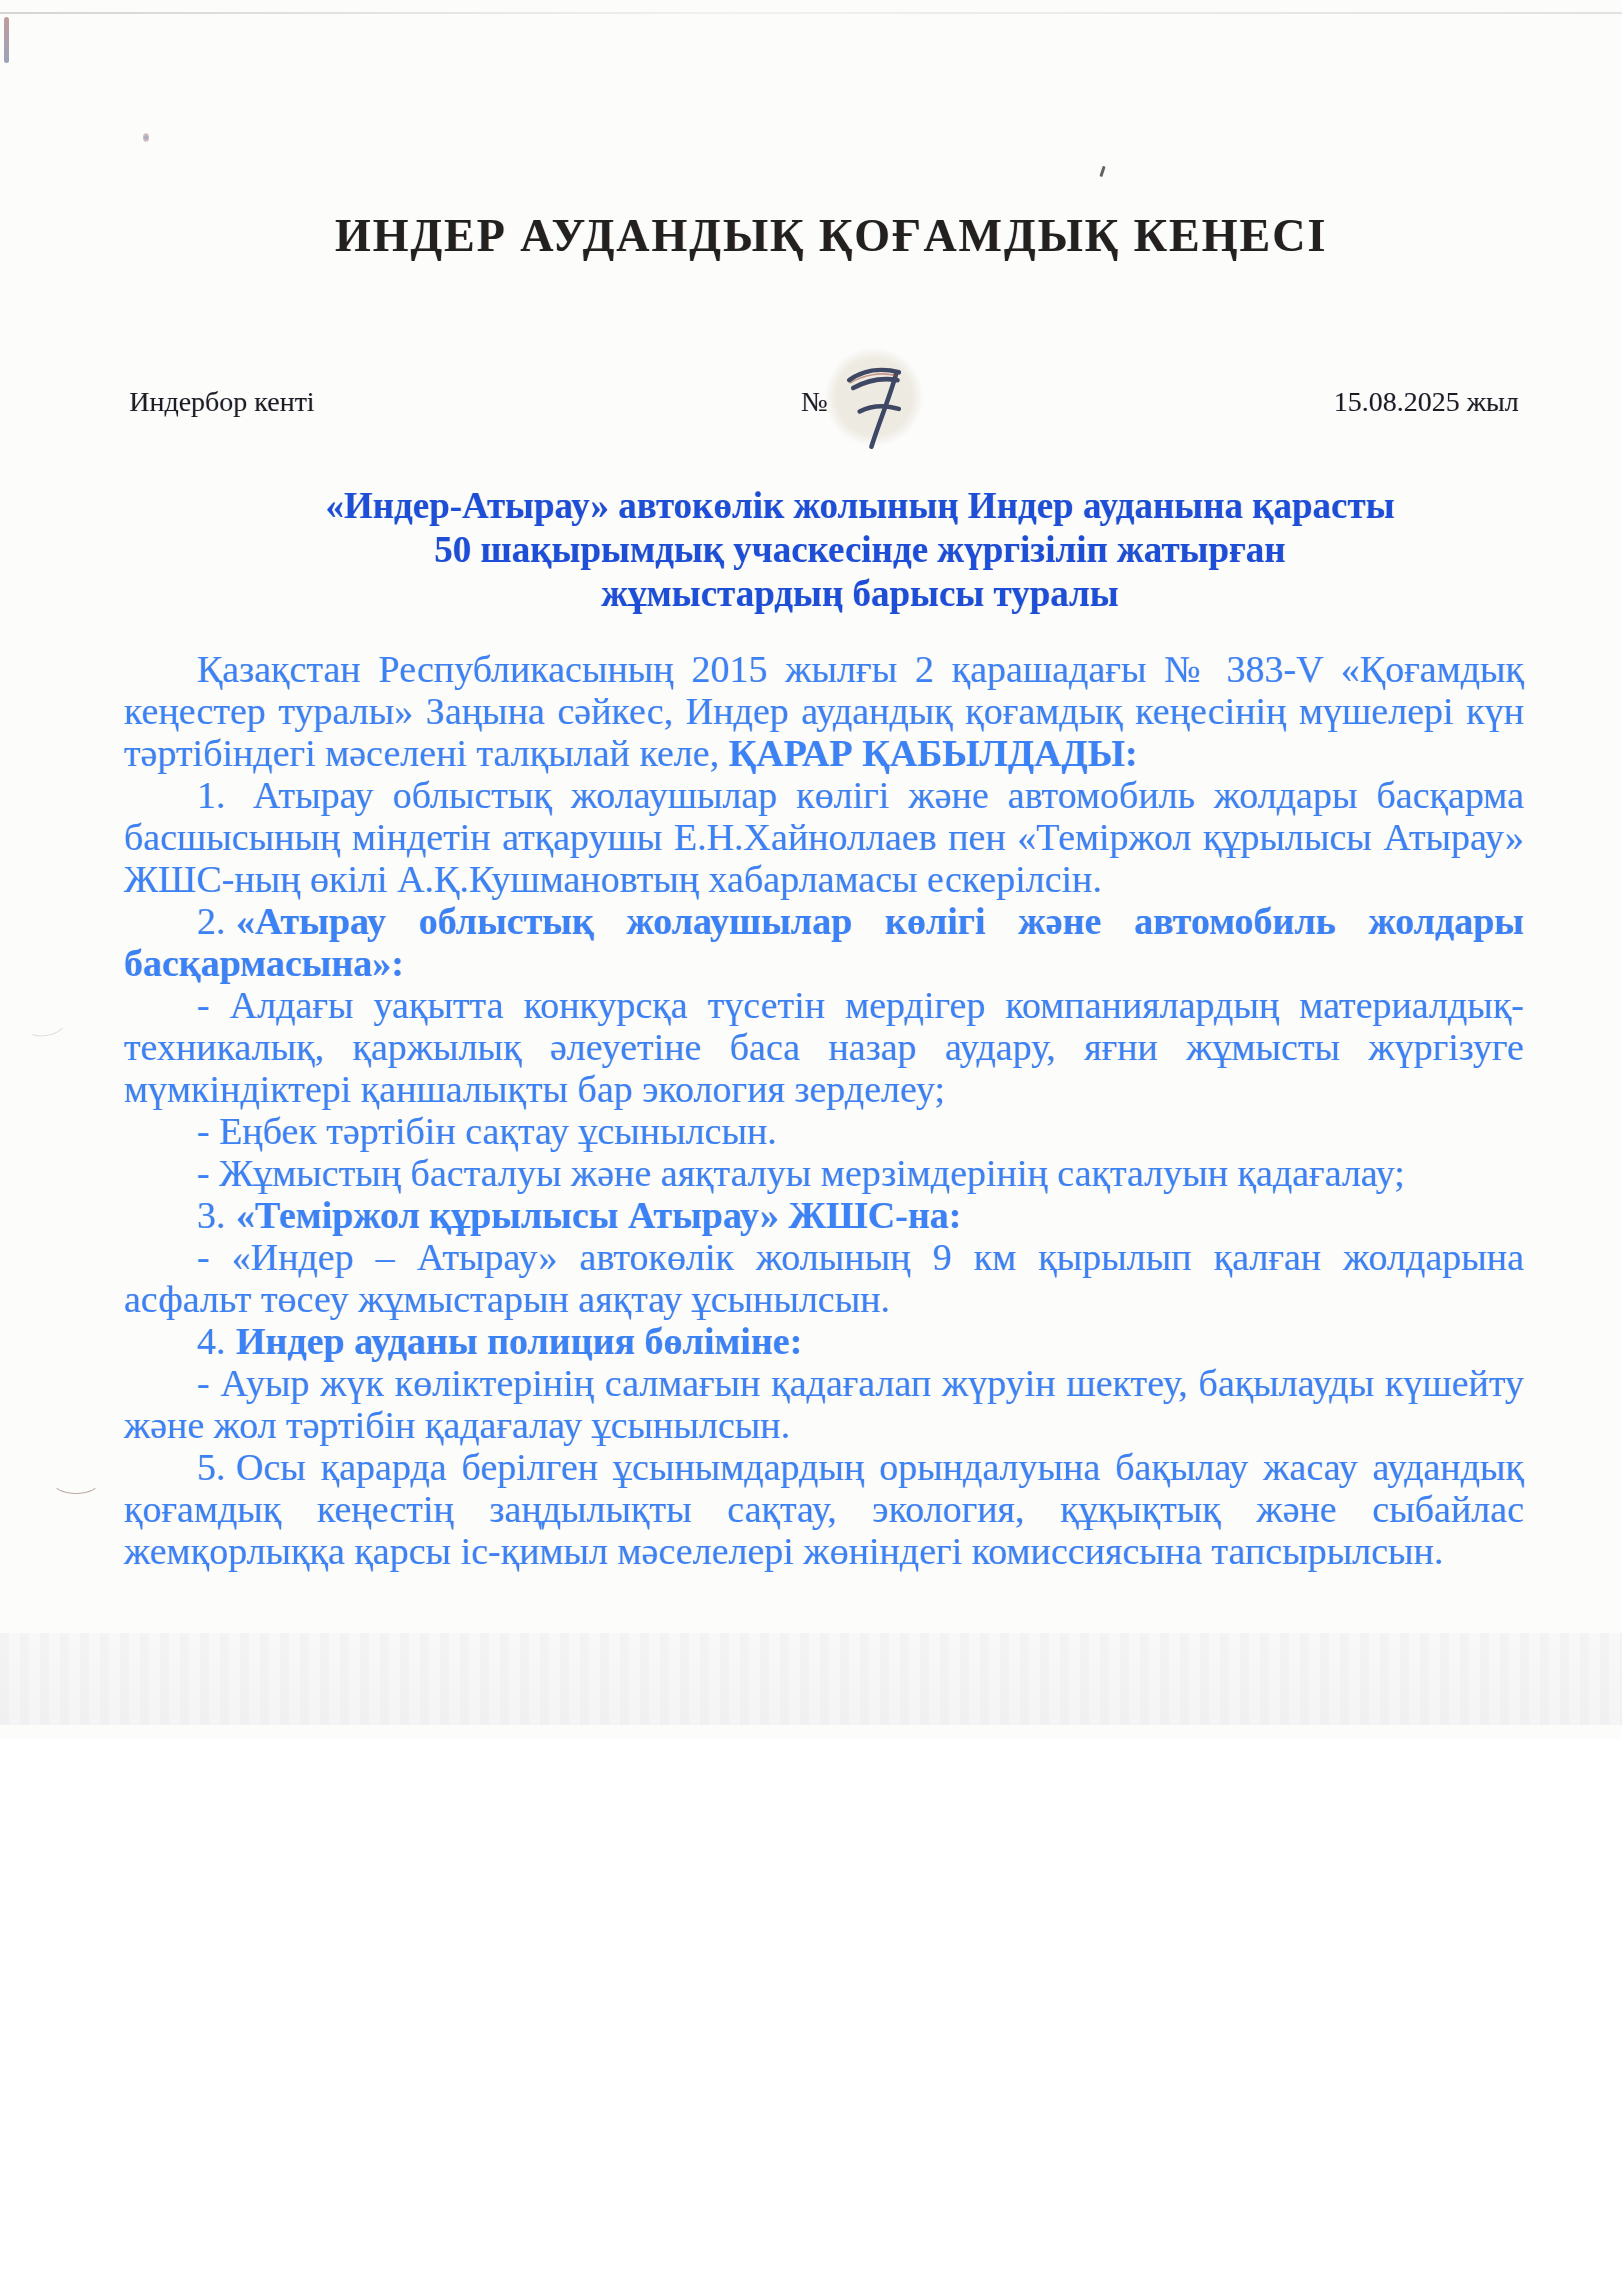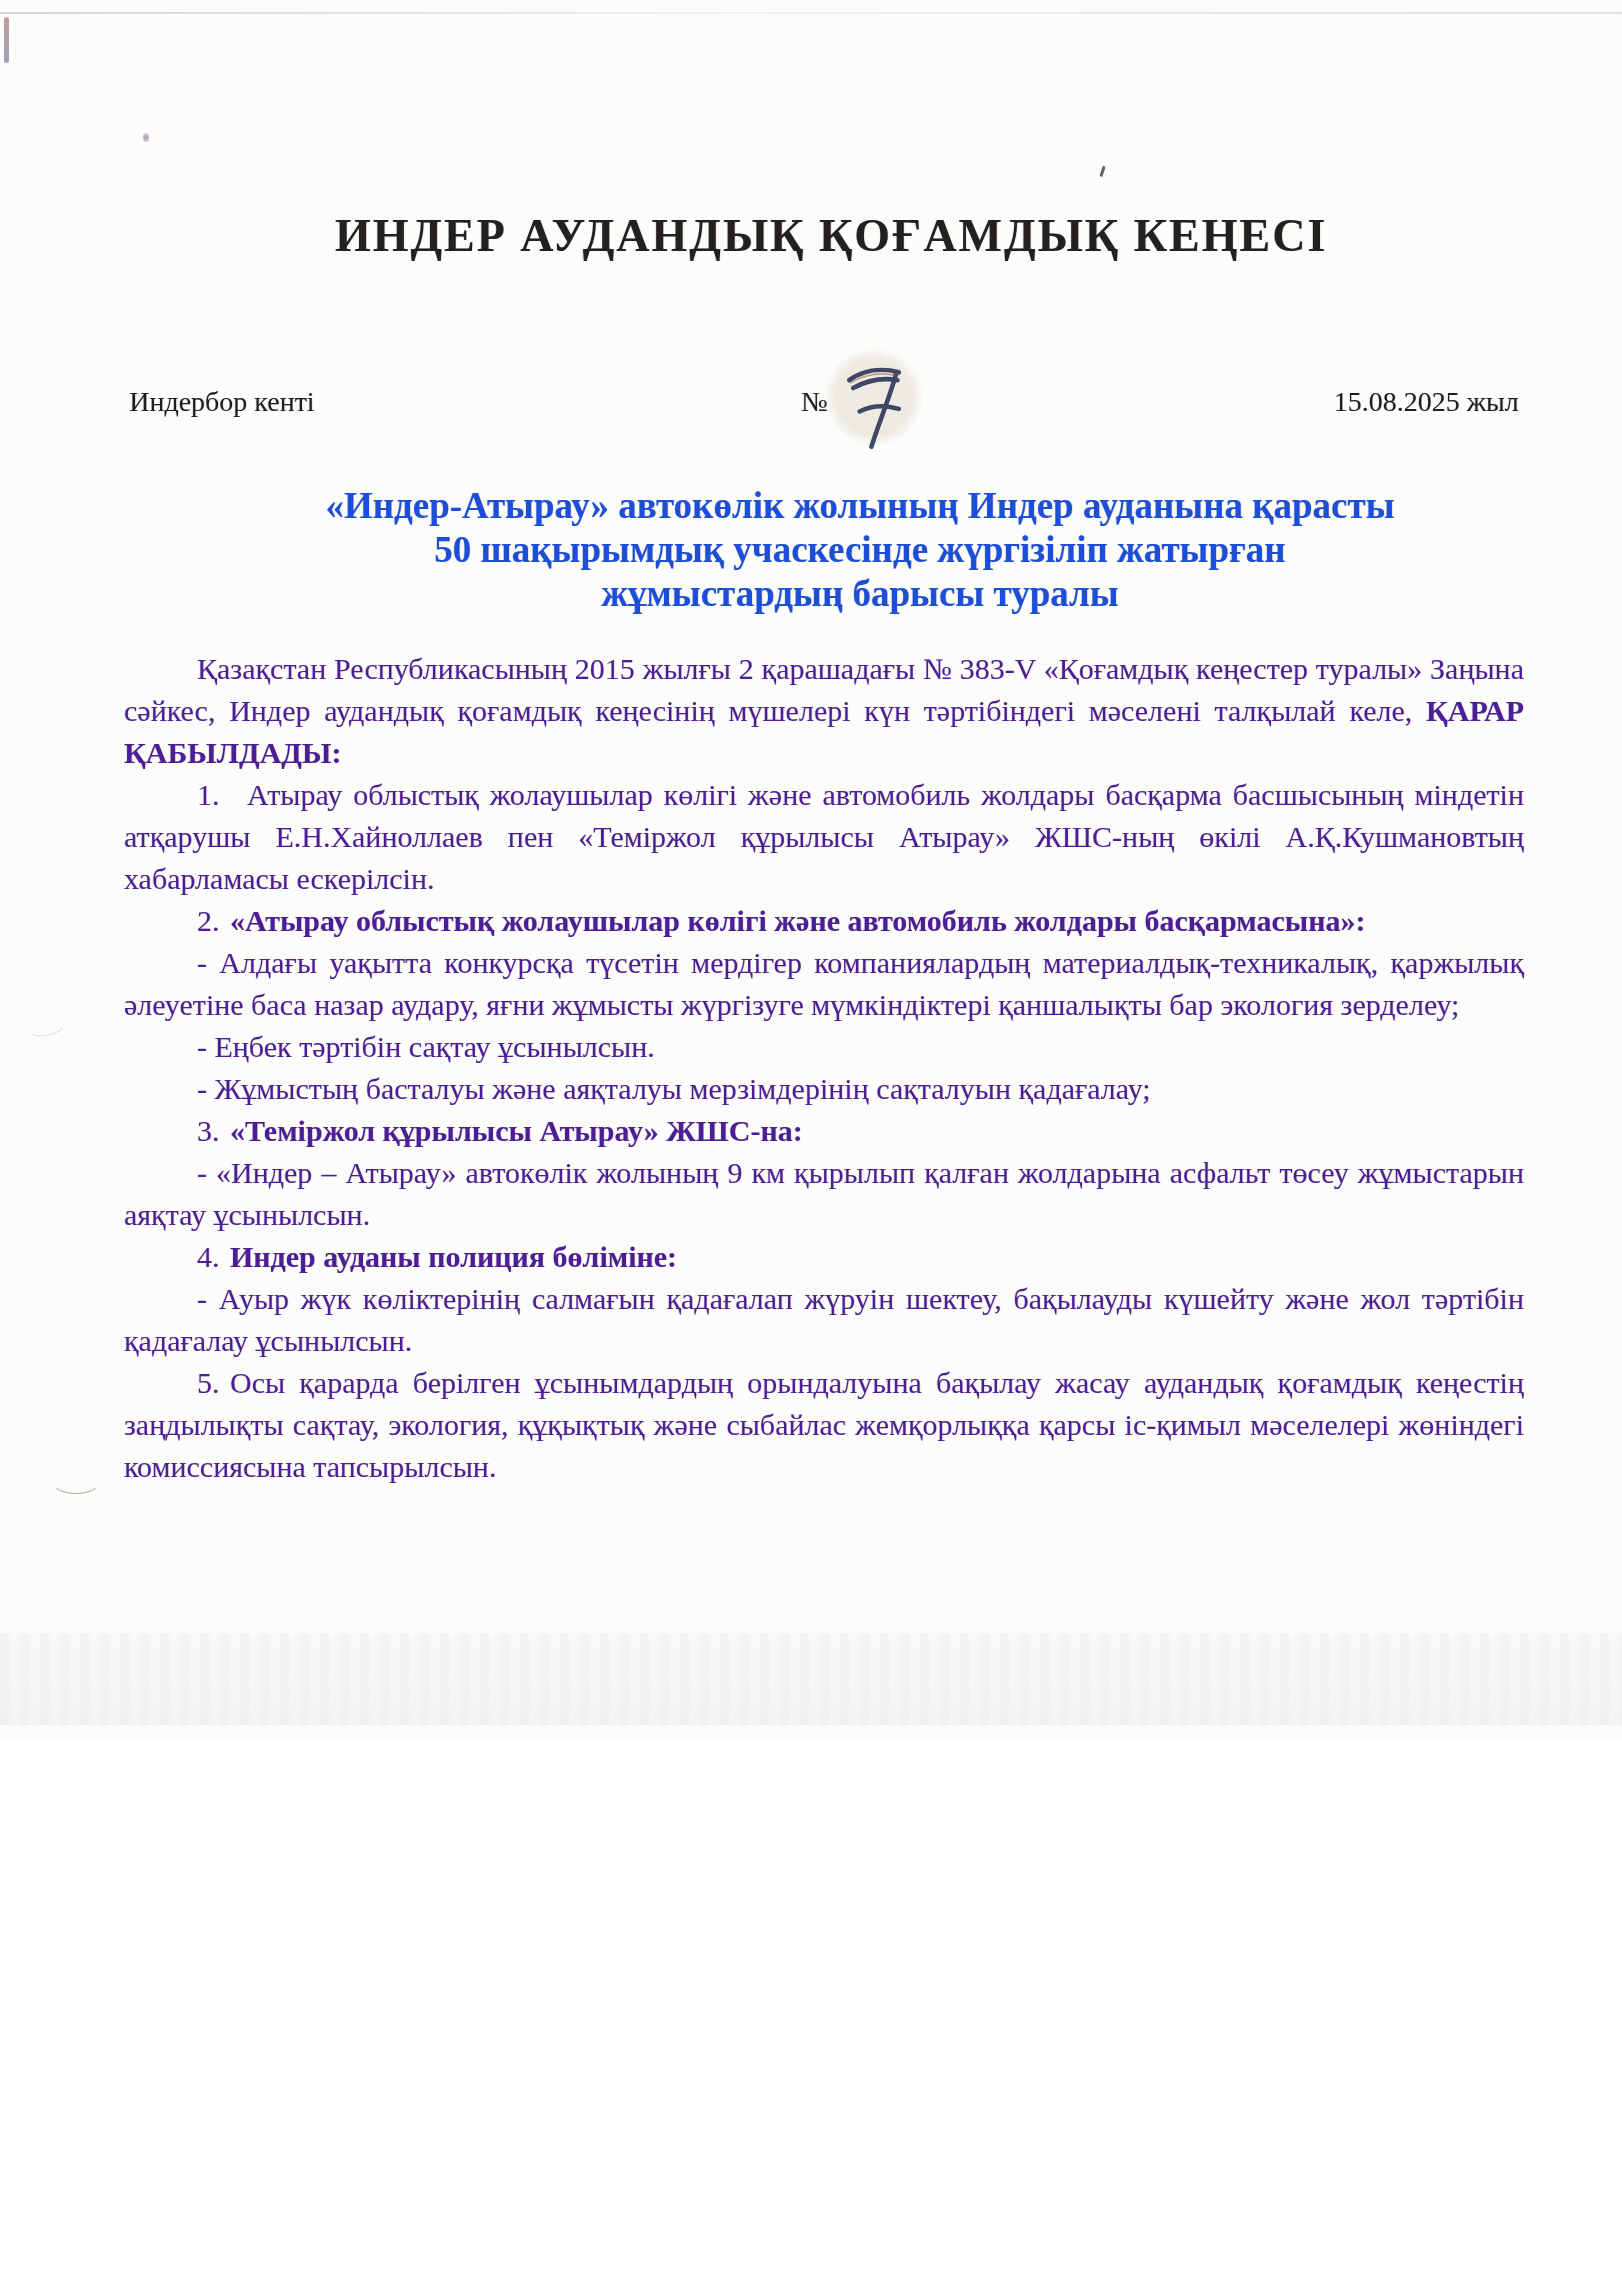--- a/index.html
+++ b/index.html
@@ -43,23 +43,23 @@
     position:absolute; top:484px; left:124px; width:1400px;
     text-align:center; font-weight:bold;
     font-size:37px; line-height:44px;
     transform:translateX(36px);
     color:#1d4ed8;
   }
 
   
   .body-text {
     position:absolute; top:648px; left:124px; width:1400px;
-    font-size:30px; line-height:42px;
+    font-size:38px; line-height:42px;
     text-align:justify;
-    color:#4c1d95;
+    color:#3b82f6;
   }
   .body-text p { margin:0; text-indent:73px; }
   .num  { margin-right:10.5px; }
   .num-wide { margin-right:27.5px; }
   b, .bold { font-weight:bold; }
 
   
   .sign-role {
     position:absolute; left:140px; top:1930px;
     font-weight:bold; font-size:33px; line-height:47px;

